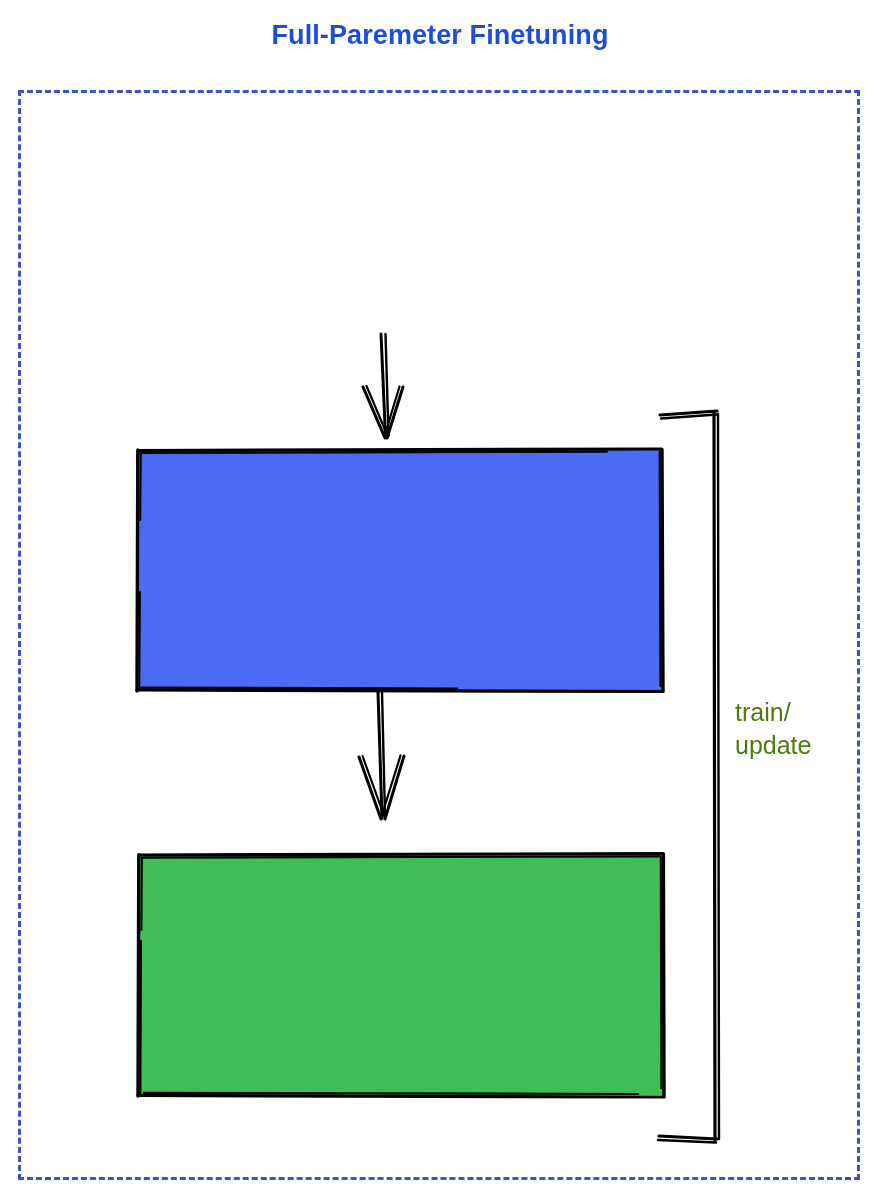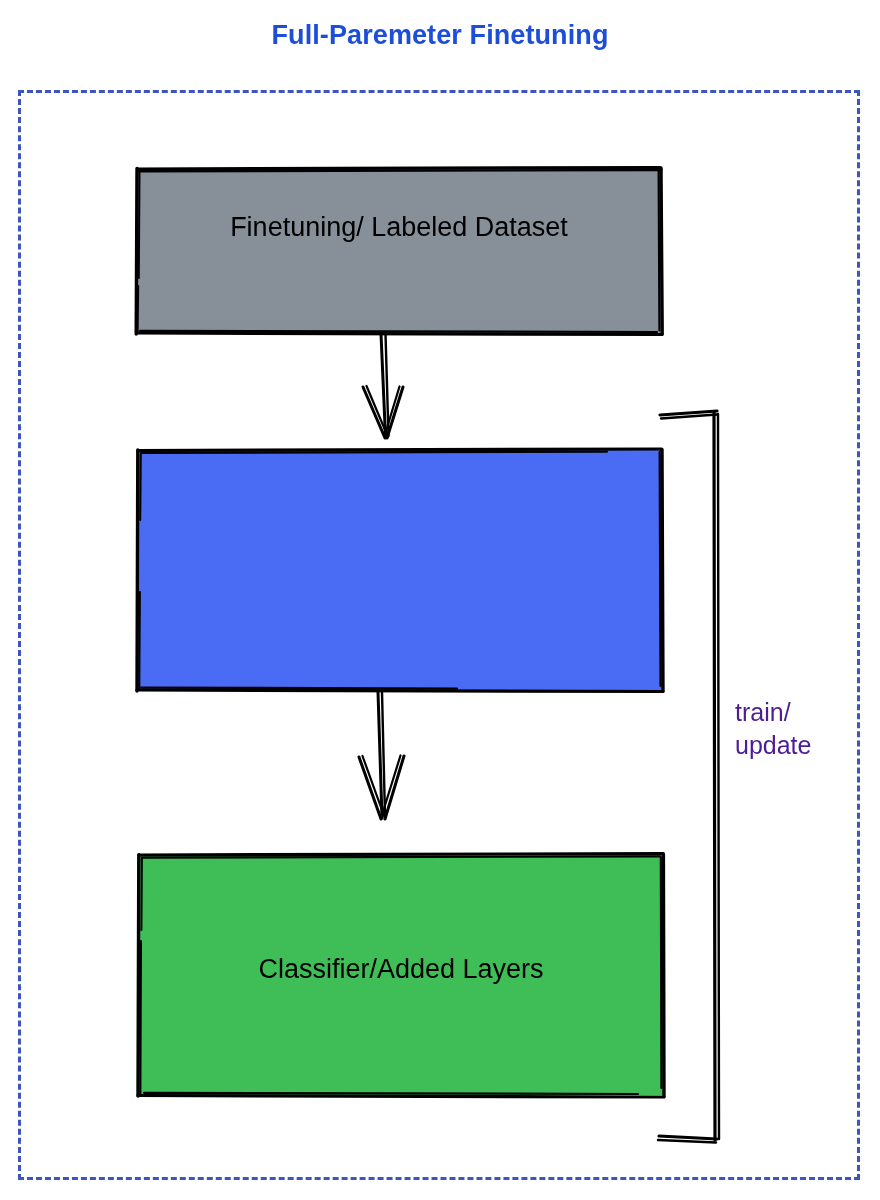--- a/index.html
+++ b/index.html
@@ -121,50 +121,34 @@
     pointer-events: none;
     z-index: 4;
   }
 
   
   .loop-label {
     position: absolute;
     left: 735px;
     top: 696px;
     font-size: 25px;
-    color: #4c1d95;
+    color: #4d7c0f;
     line-height: 1.32;
     white-space: nowrap;
   }
 </style>
 </head>
 <body>
 
 <div id="canvas">
 
   <div class="diagram-title">Full-Paremeter Finetuning</div>
 
   <div class="dashed-frame"></div>
 
-  <div class="node" id="node-dataset">
-    <div class="fill" style="background:#878f99;"></div>
-    <svg class="sketch" viewBox="0 0 546 185" preserveAspectRatio="none">
-
-      <path d="M11.5,11 L534,9.5" stroke="#000" stroke-width="3.2" fill="none" stroke-linecap="round"></path>
-      <path d="M13,13.2 L535.5,12" stroke="#000" stroke-width="2.4" fill="none" stroke-linecap="round"></path>
-      <path d="M11,10.5 L10.2,176" stroke="#000" stroke-width="3.4" fill="none" stroke-linecap="round"></path>
-      <path d="M13.5,14 L12.8,120" stroke="#000" stroke-width="2" fill="none" stroke-linecap="round"></path>
-      <path d="M12.2,128 L11.6,175" stroke="#000" stroke-width="2" fill="none" stroke-linecap="round"></path>
-      <path d="M535,10 L536.2,176" stroke="#000" stroke-width="3.4" fill="none" stroke-linecap="round"></path>
-      <path d="M532.6,13 L533.4,172.5" stroke="#000" stroke-width="2.1" fill="none" stroke-linecap="round"></path>
-      <path d="M10.5,175 L536,176.5" stroke="#000" stroke-width="3.2" fill="none" stroke-linecap="round"></path>
-      <path d="M14,172.8 L531,174" stroke="#000" stroke-width="2.2" fill="none" stroke-linecap="round"></path>
-    </svg>
-    <span class="node-label">Finetuning/ Labeled Dataset</span>
-  </div>
 
   <div class="node" id="node-pretrained">
     <div class="fill" style="background:#4a6cf5;"></div>
     <svg class="sketch" viewBox="0 0 546 260" preserveAspectRatio="none">
       <path d="M11,10.5 L534.5,9" stroke="#000" stroke-width="3.2" fill="none" stroke-linecap="round"></path>
       <path d="M14,13 L480,11.6" stroke="#000" stroke-width="2.2" fill="none" stroke-linecap="round"></path>
       <path d="M10.8,10 L10,251" stroke="#000" stroke-width="3.4" fill="none" stroke-linecap="round"></path>
       <path d="M13.8,14 L13.2,80" stroke="#000" stroke-width="2" fill="none" stroke-linecap="round"></path>
       <path d="M12.9,152 L12.3,249" stroke="#000" stroke-width="2" fill="none" stroke-linecap="round"></path>
       <path d="M535,9.5 L536,251" stroke="#000" stroke-width="3.4" fill="none" stroke-linecap="round"></path>
@@ -180,21 +164,20 @@
       <path d="M11,10 L535,8.6" stroke="#000" stroke-width="3.2" fill="none" stroke-linecap="round"></path>
       <path d="M14,12.6 L532,11.4" stroke="#000" stroke-width="2.2" fill="none" stroke-linecap="round"></path>
       <path d="M10.8,9.6 L10,251" stroke="#000" stroke-width="3.4" fill="none" stroke-linecap="round"></path>
       <path d="M13.9,13.5 L13.4,85" stroke="#000" stroke-width="2" fill="none" stroke-linecap="round"></path>
       <path d="M13,96 L12.4,249" stroke="#000" stroke-width="2" fill="none" stroke-linecap="round"></path>
       <path d="M535.4,9 L536,251.5" stroke="#000" stroke-width="3.4" fill="none" stroke-linecap="round"></path>
       <path d="M532.8,12 L533.4,243" stroke="#000" stroke-width="2.1" fill="none" stroke-linecap="round"></path>
       <path d="M10,250.5 L536,252" stroke="#000" stroke-width="3.2" fill="none" stroke-linecap="round"></path>
       <path d="M16,247.8 L510,249" stroke="#000" stroke-width="2.2" fill="none" stroke-linecap="round"></path>
     </svg>
-    <span class="node-label">Classifier/Added Layers</span>
   </div>
 
   <svg id="connectors" viewBox="0 0 880 1200" preserveAspectRatio="none">
 
     <g>
       <path d="M381,334 L385.5,437" stroke="#000" stroke-width="3" fill="none" stroke-linecap="round"></path>
       <path d="M385.5,334 L388.5,436" stroke="#000" stroke-width="2.4" fill="none" stroke-linecap="round"></path>
       <path d="M363,387 L385,438" stroke="#000" stroke-width="3" fill="none" stroke-linecap="round"></path>
       <path d="M366.5,386 L388,437" stroke="#000" stroke-width="2.2" fill="none" stroke-linecap="round"></path>
       <path d="M403,387 L387,438" stroke="#000" stroke-width="3" fill="none" stroke-linecap="round"></path>

